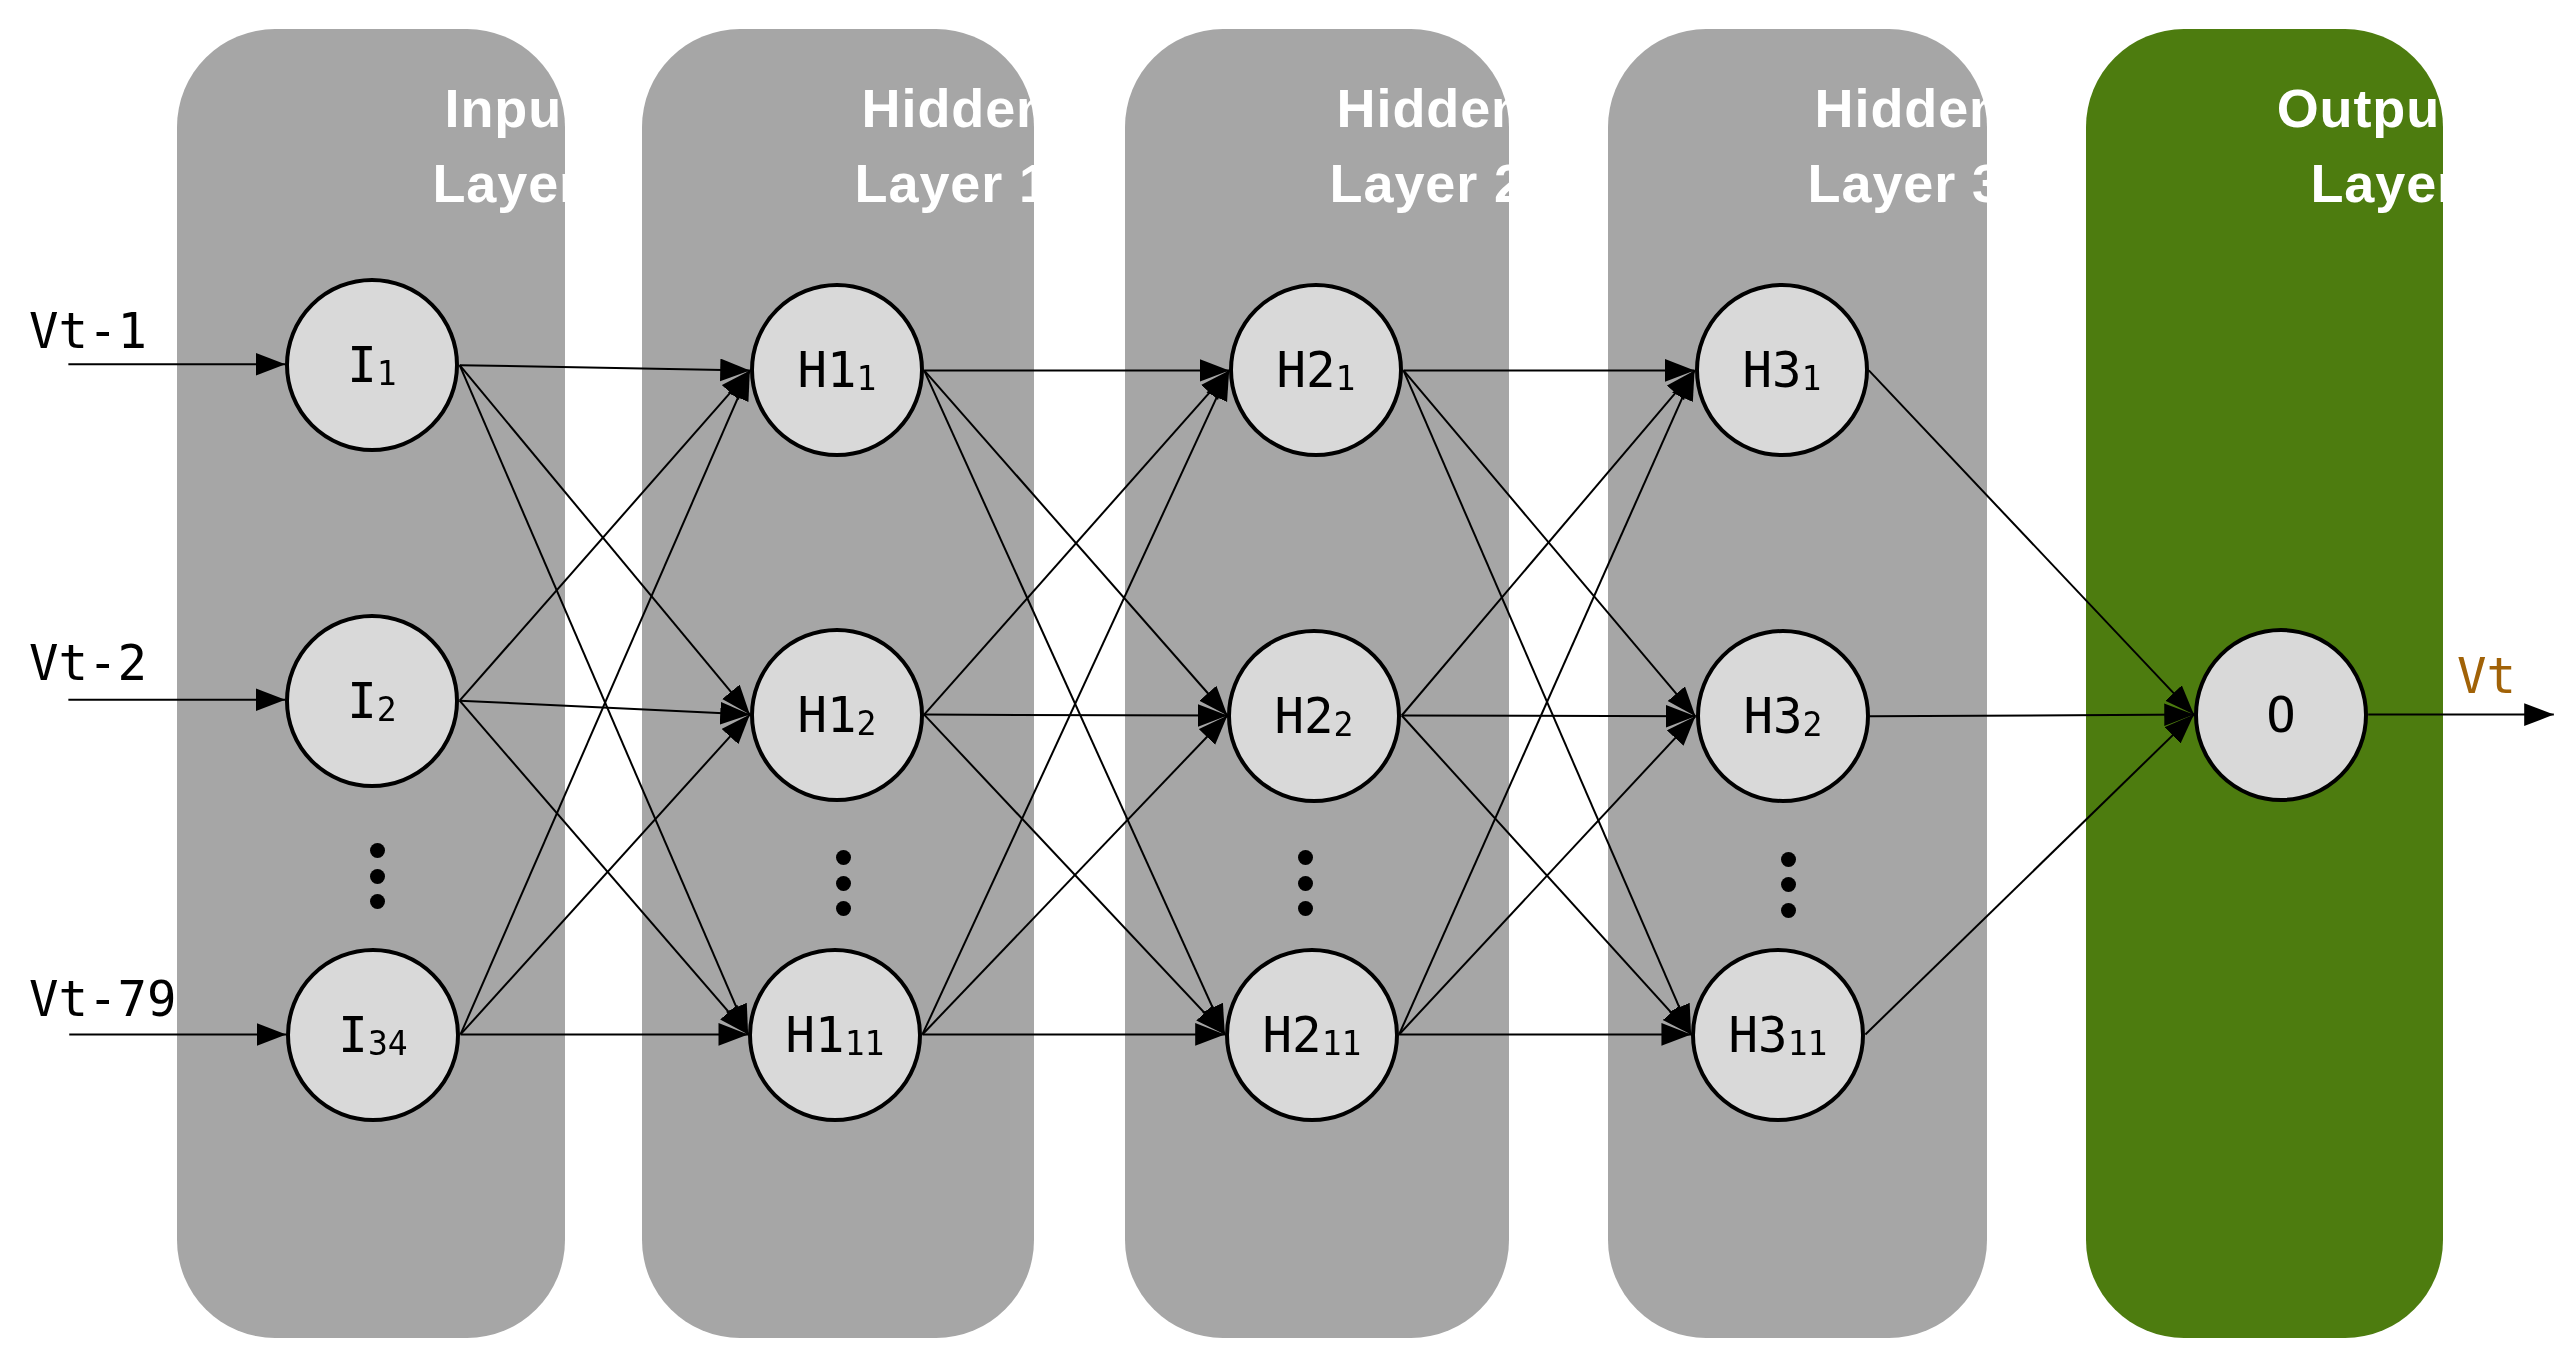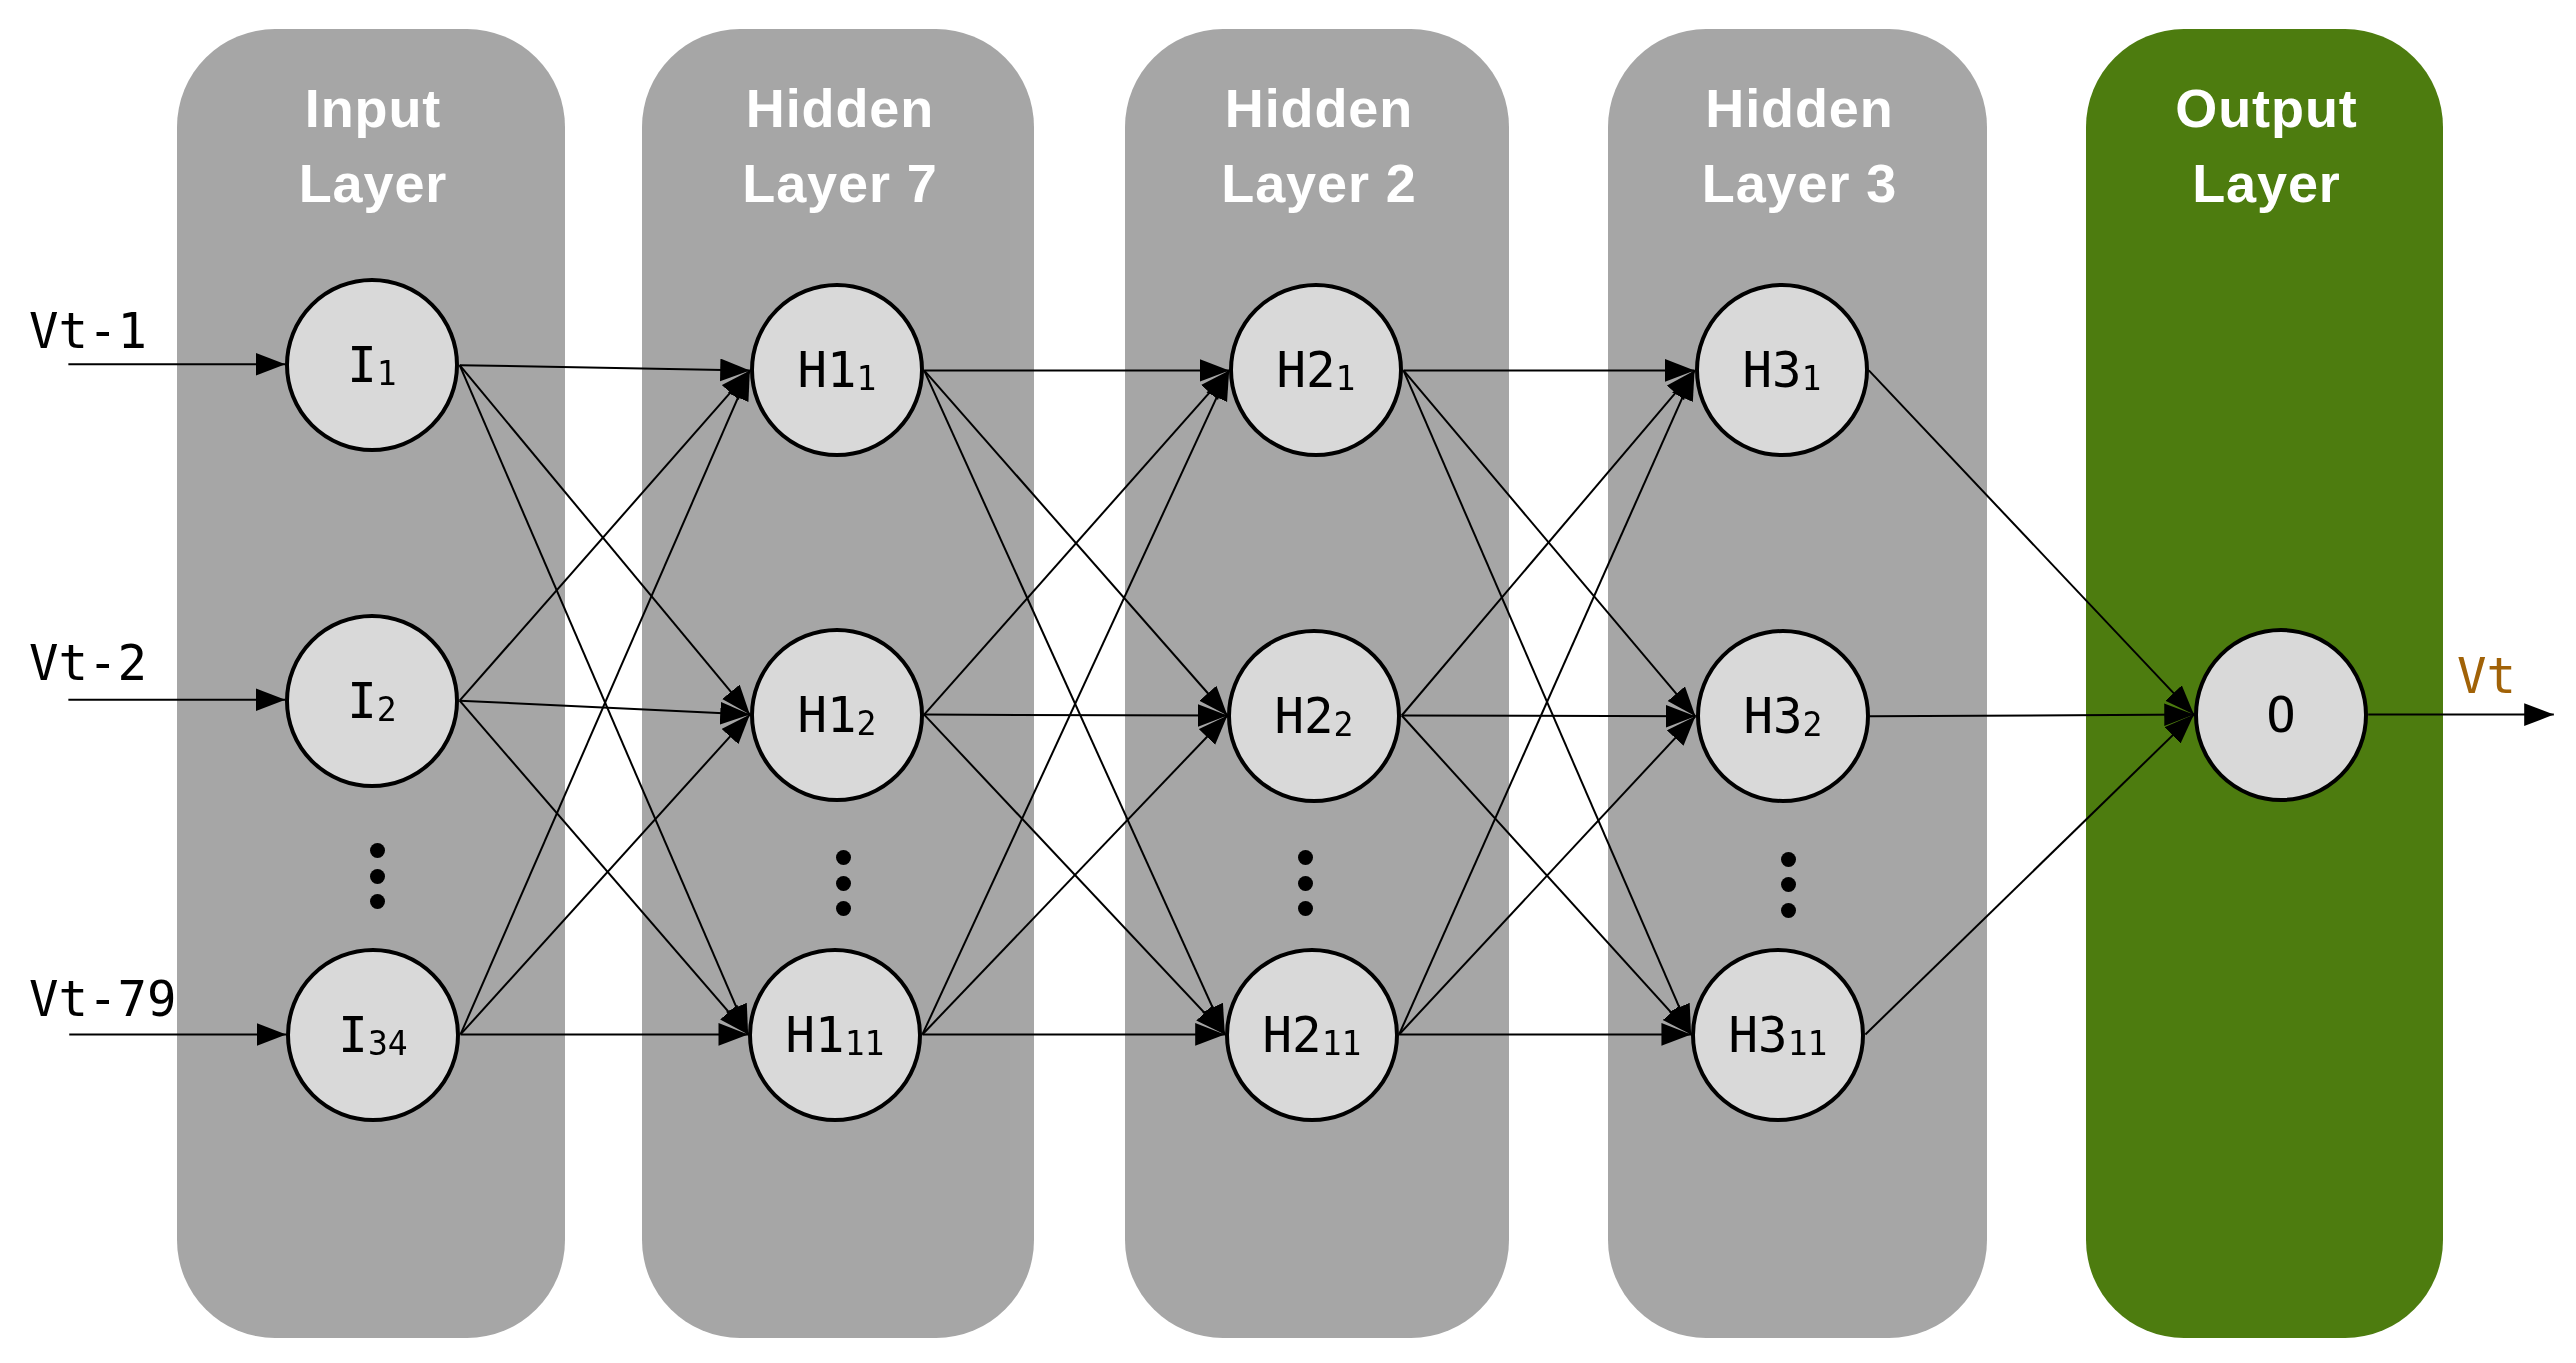--- a/index.html
+++ b/index.html
@@ -16,23 +16,23 @@
     font-family: "Liberation Sans", sans-serif;
   }
   .panel {
     position: absolute;
     border-radius: 98px;
     background: #a6a6a6;
   }
   .panel-title {
     position: absolute;
     top: 42px;
-    left: 2px;
+    left: 16px;
     width: 100%;
-    text-align: center;
+    text-align: right;
     color: #ffffff;
     font-weight: bold;
     font-size: 54px;
     line-height: 75px;
     font-family: "Liberation Sans", sans-serif;
     letter-spacing: 0.9px;
   }
   .node {
     position: absolute;
     border-radius: 50%;
@@ -85,21 +85,21 @@
   <div class="panel" style="left: 177px; width: 388px; top: 29px; height: 1309px; border-radius: 98px; background: rgb(166, 166, 166);">
     <div class="panel-title">
       <div>Input</div>
       <div>Layer</div>
     </div>
   </div>
 
   <div class="panel" style="left: 642px; width: 392px; top: 29px; height: 1309px; border-radius: 98px; background: rgb(166, 166, 166);">
     <div class="panel-title">
       <div>Hidden</div>
-      <div>Layer 7</div>
+      <div>Layer 1</div>
     </div>
   </div>
 
   <div class="panel" style="left: 1125px; width: 384px; top: 29px; height: 1309px; border-radius: 98px; background: rgb(166, 166, 166);">
     <div class="panel-title">
       <div>Hidden</div>
       <div>Layer 2</div>
     </div>
   </div>
 

